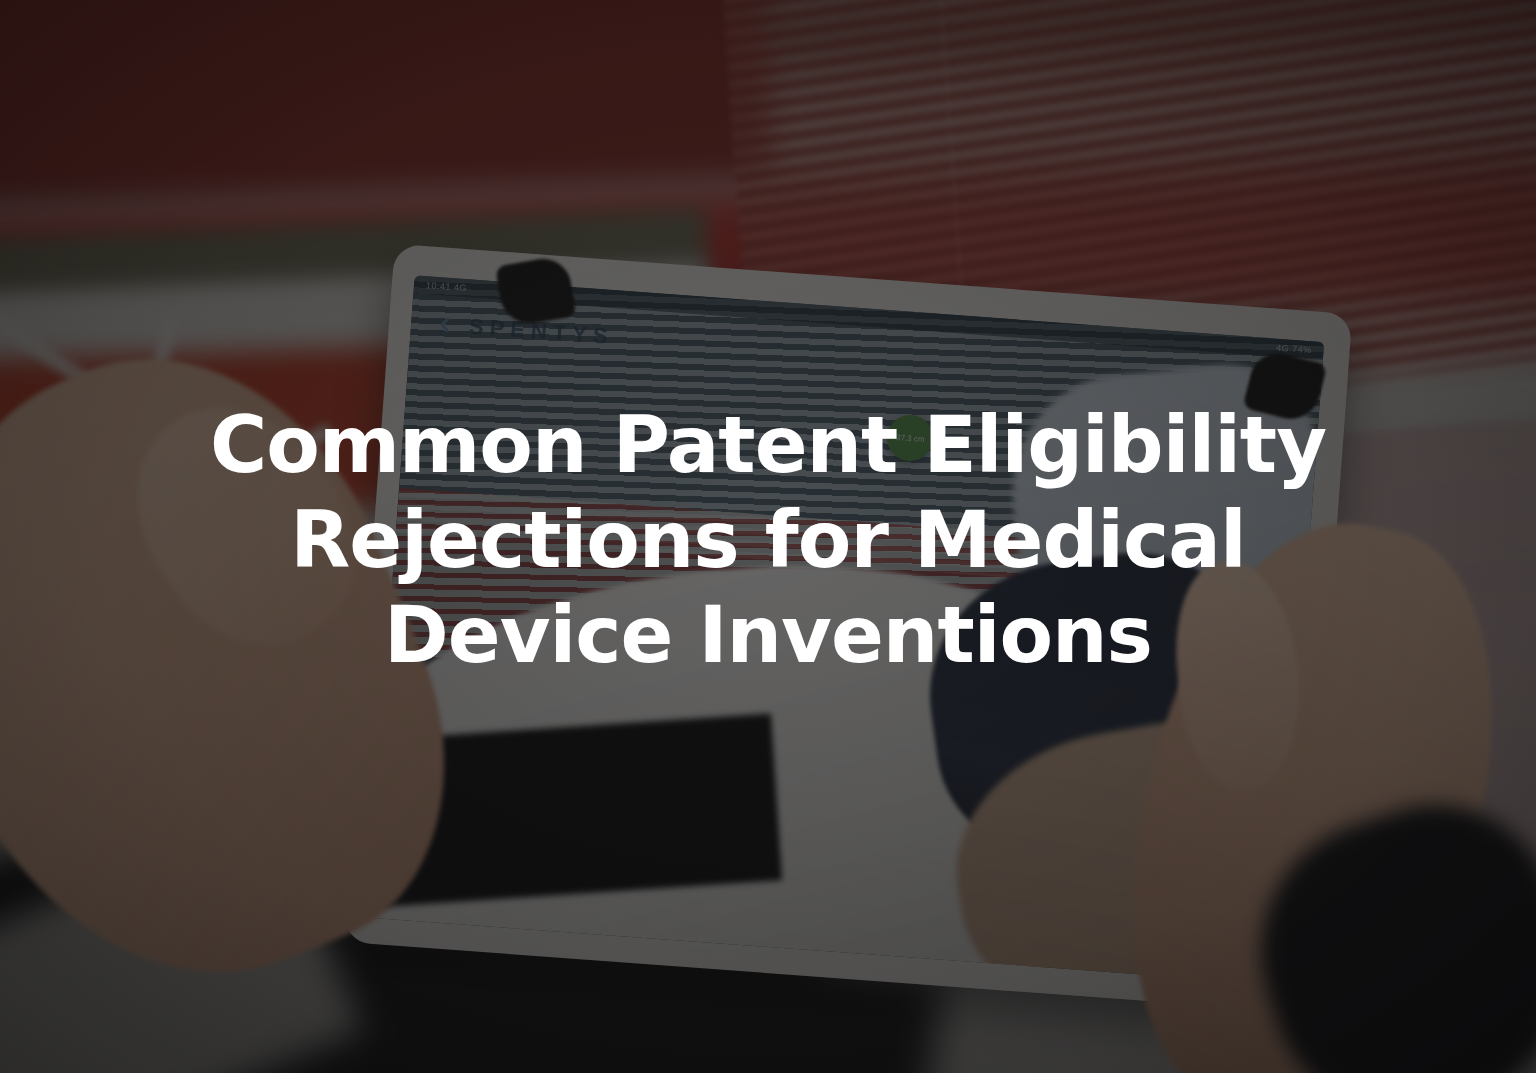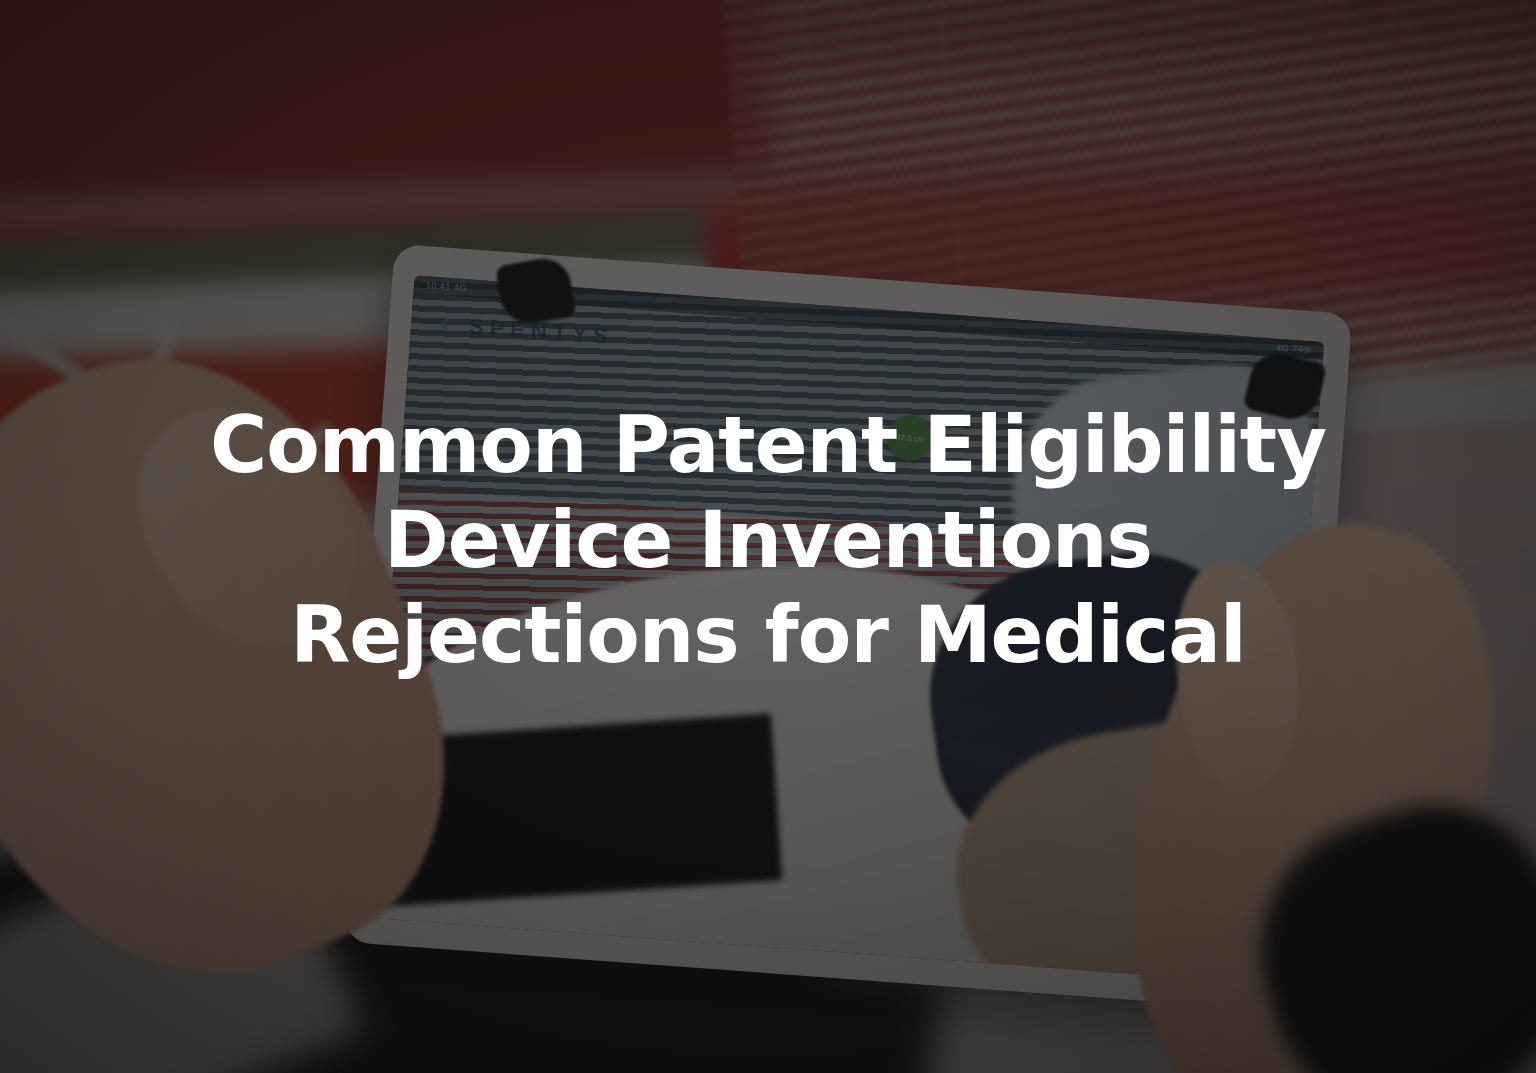--- a/index.html
+++ b/index.html
@@ -377,17 +377,17 @@
     <div class="hand-right"></div>
     <div class="finger-right"></div>
     <div class="arm-right-dark"></div>
   </div>
 
   <div class="overlay"></div>
   <div class="overlay-vignette"></div>
 
   <div class="title-wrap">
     <div class="title-line">Common Patent Eligibility</div>
+    <div class="title-line">Rejections for Medical</div>
     <div class="title-line">Device Inventions</div>
-    <div class="title-line">Rejections for Medical</div>
   </div>
 
 </div>
 
 </body></html>

